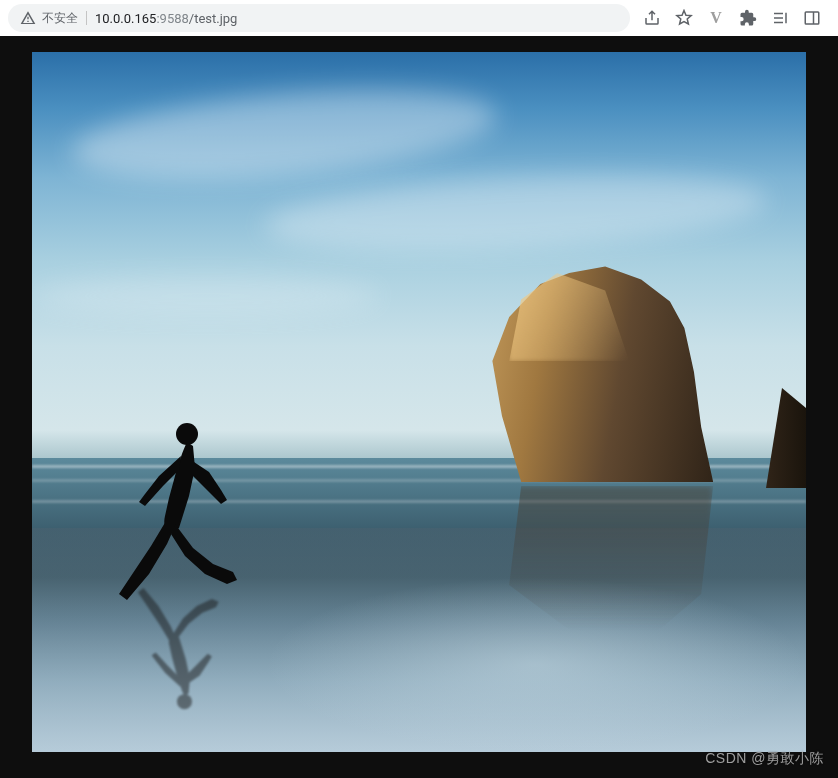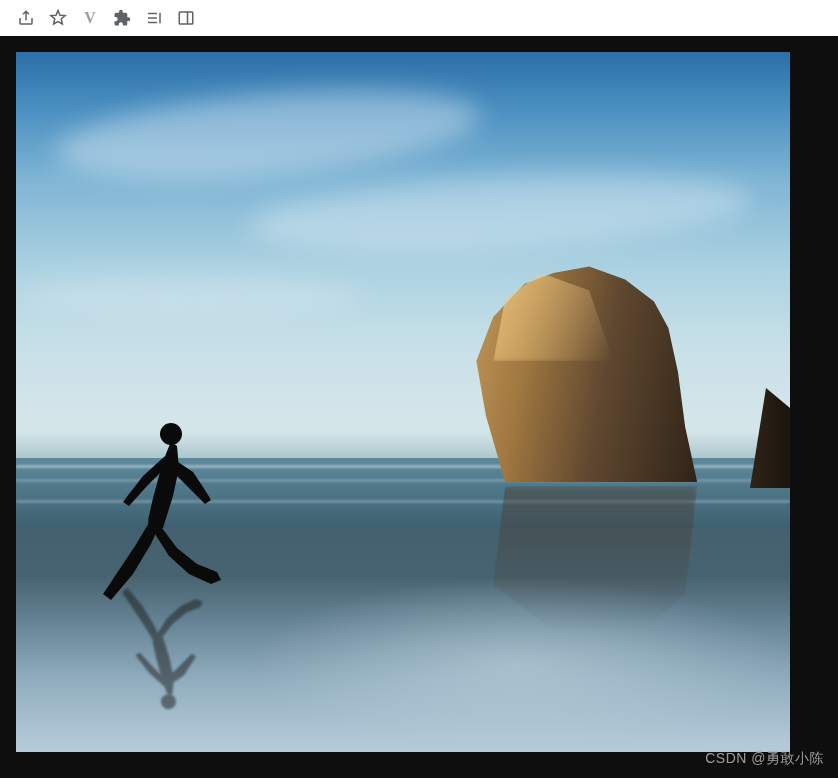--- a/index.html
+++ b/index.html
@@ -68,21 +68,21 @@
       font-size: 16px;
       font-weight: bold;
       color: #9e9e9e;
     }
     .content-area {
       width: 100%;
       height: calc(100% - 36px);
       background: #0e0e0e;
       display: flex;
       align-items: flex-start;
-      justify-content: flex-start;
+      justify-content: center;
       padding: 16px;
       position: relative;
     }
     .photo-canvas {
       width: 774px;
       height: 700px;
       position: relative;
       overflow: hidden;
       background: linear-gradient(to bottom,
         #2b6fa8 0%,
@@ -229,20 +229,32 @@
       color: rgba(220,220,220,0.7);
       font-family: "Microsoft YaHei", sans-serif;
       letter-spacing: 0.5px;
       text-shadow: 0 0 2px rgba(0,0,0,0.5);
     }
   </style>
 </head>
 <body>
 
 <div class="address-bar">
+  <div class="url-container">
+    <span class="warning-icon">
+      <svg viewBox="0 0 24 24" width="16" height="16">
+          <path fill="#5f6368" d="M12 2 1 21h22L12 2zm0 4.5 7.5 13h-15L12 6.5zM11 10v4h2v-4h-2zm0 6v2h2v-2h-2z"></path>
+        </svg>
+    </span>
+    <span class="security-text">不安全</span>
+    <span class="divider"></span>
+    <span class="url-text">
+      <span class="url-host">10.0.0.165</span><span class="url-port">:9588</span><span class="url-path">/test.jpg</span>
+    </span>
+  </div>
   <div class="toolbar-actions">
     <span class="toolbar-icon">
       <svg viewBox="0 0 24 24">
           <path fill="none" stroke="#5f6368" stroke-width="2" d="M4 12v7a1 1 0 001 1h14a1 1 0 001-1v-7M12 3v12M8 7l4-4 4 4"></path>
         </svg>
     </span>
     <span class="toolbar-icon">
       <svg viewBox="0 0 24 24">
           <path fill="none" stroke="#5f6368" stroke-width="2" d="M12 2l2.6 6.3 6.9.5-5.2 4.5 1.6 6.7L12 16.8 6.1 20l1.6-6.7L2.5 8.8l6.9-.5L12 2z"></path>
         </svg>

